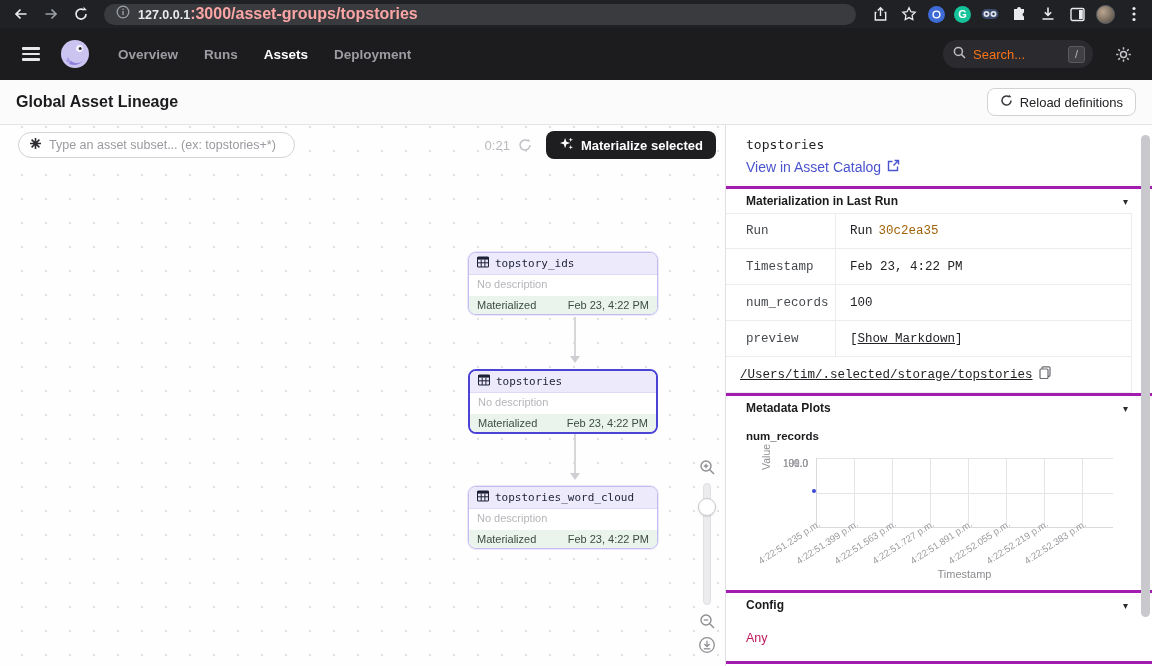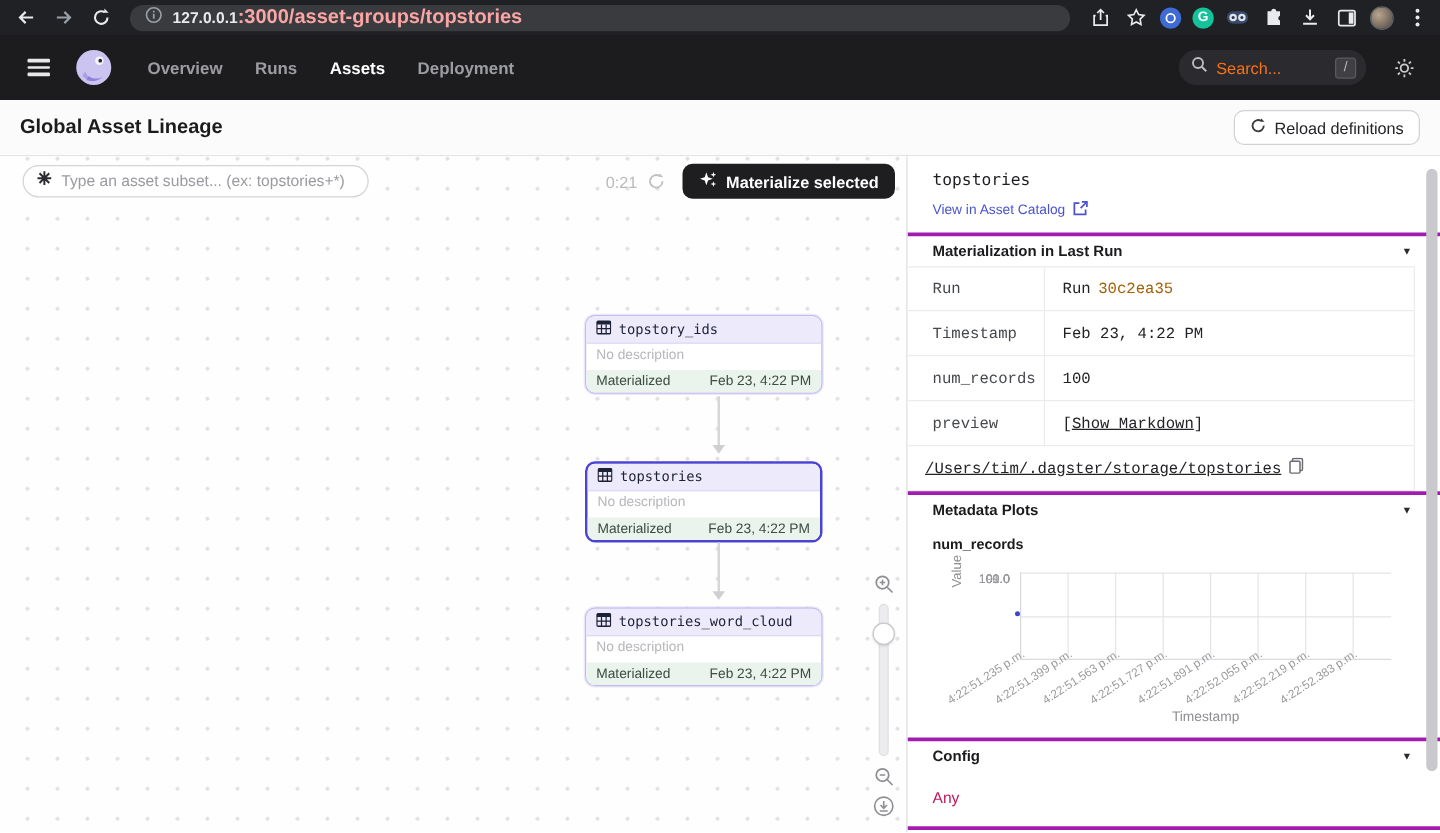--- a/index.html
+++ b/index.html
@@ -73,21 +73,21 @@
   .zoomctl { position:absolute; right:6px; display:flex; flex-direction:column; align-items:center; }
   .zc-btn { width:24px; height:24px; display:flex; align-items:center; justify-content:center; cursor:pointer; }
   .slider-track { width:8px; height:122px; background:#ececee; border:1px solid #e0e0e3; border-radius:5px; margin:4px 0; position:relative; cursor:pointer; }
   .slider-handle { position:absolute; left:50%; transform:translateX(-50%); top:14px; width:18px; height:18px; background:#fff;
     border:1px solid #c8c8cc; border-radius:50%; box-shadow:0 1px 2px rgba(0,0,0,.12); cursor:grab; }
 
   
   .panel { position:relative; width:427px; height:100%; background:#fff; border-left:1px solid #e0e0e3; overflow:hidden; }
   .panel-head { padding:12px 20px 10px; }
   .asset-title { font-family:"DejaVu Sans Mono", monospace; font-size:13px; color:#1f1f23; margin-bottom:6px; }
-  .catalog-link { display:inline-flex; align-items:center; gap:6px; color:#4a53ce; font-size:11px; cursor:pointer; }
+  .catalog-link { display:inline-flex; align-items:center; gap:6px; color:#4a53ce; font-size:14px; cursor:pointer; }
   .section-head { display:flex; align-items:center; justify-content:space-between; border-top:3px solid #a21caf;
     padding:6px 24px 6px 20px; height:27px; cursor:pointer; }
   .section-head .st { font-size:12px; font-weight:700; color:#1b1b1e; }
   .caret { font-size:10px; color:#2c2c30; }
 
   .meta-table { font-family:"Liberation Mono", monospace; font-size:12.5px; border-right:1px solid #ececee; margin-right:20px; }
   .mrow { display:flex; height:36px; border-bottom:1px solid #ececee; align-items:center; }
   .mrow:first-child { border-top:1px solid #ececee; }
   .mlabel { width:110px; padding-left:20px; color:#45484d; border-right:1px solid #ececee; align-self:stretch; display:flex; align-items:center; }
   .mvalue { padding-left:14px; color:#232327; display:flex; align-items:center; gap:6px; flex:1; }
@@ -416,21 +416,21 @@
       <div class="mrow">
         <span class="mlabel">preview</span>
         <span class="mvalue" style="gap:0;">
             <span>[</span>
             <span class="ulink">Show Markdown</span>
             <span>]</span>
           </span>
       </div>
       <div class="mrow">
         <span class="mvalue">
-          <span class="ulink">/Users/tim/.dagster/storage/topstories</span>
+          <span class="ulink">/Users/tim/.selected/storage/topstories</span>
           <span>
             <svg width="12" height="13" viewBox="0 0 12 13">
                 <rect x="3" y="0.8" width="8" height="9.5" rx="1" stroke="#6a6a70" stroke-width="1.2" fill="#fff"></rect>
                 <rect x="1" y="3" width="8" height="9.5" rx="1" stroke="#6a6a70" stroke-width="1.2" fill="#fff"></rect>
               </svg>
           </span>
         </span>
       </div>
     </div>
 

